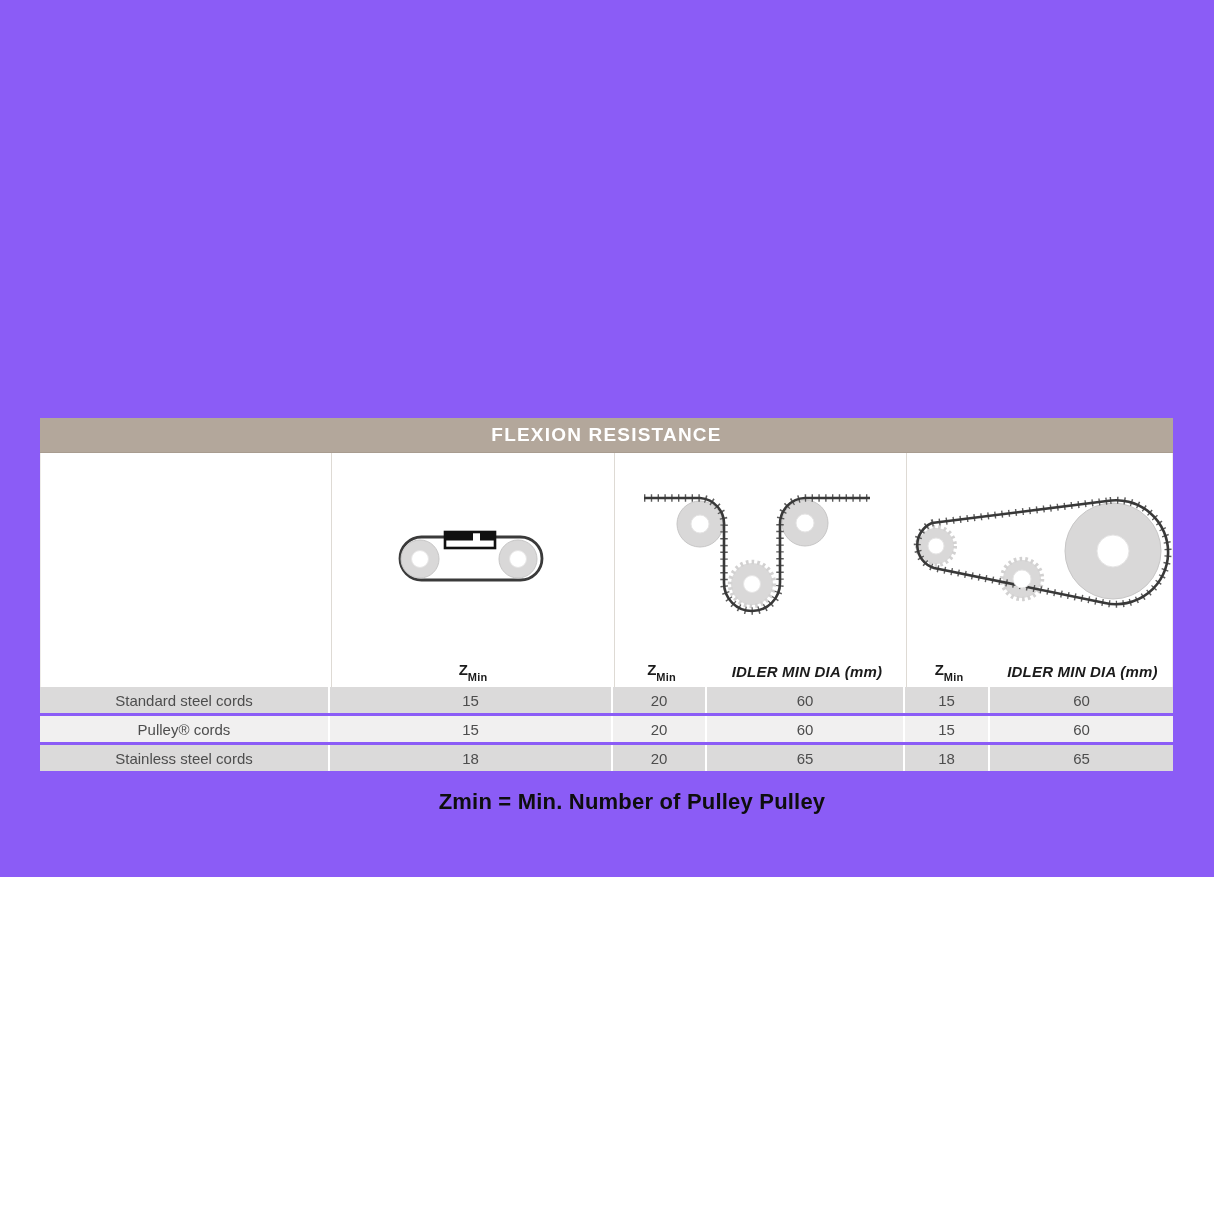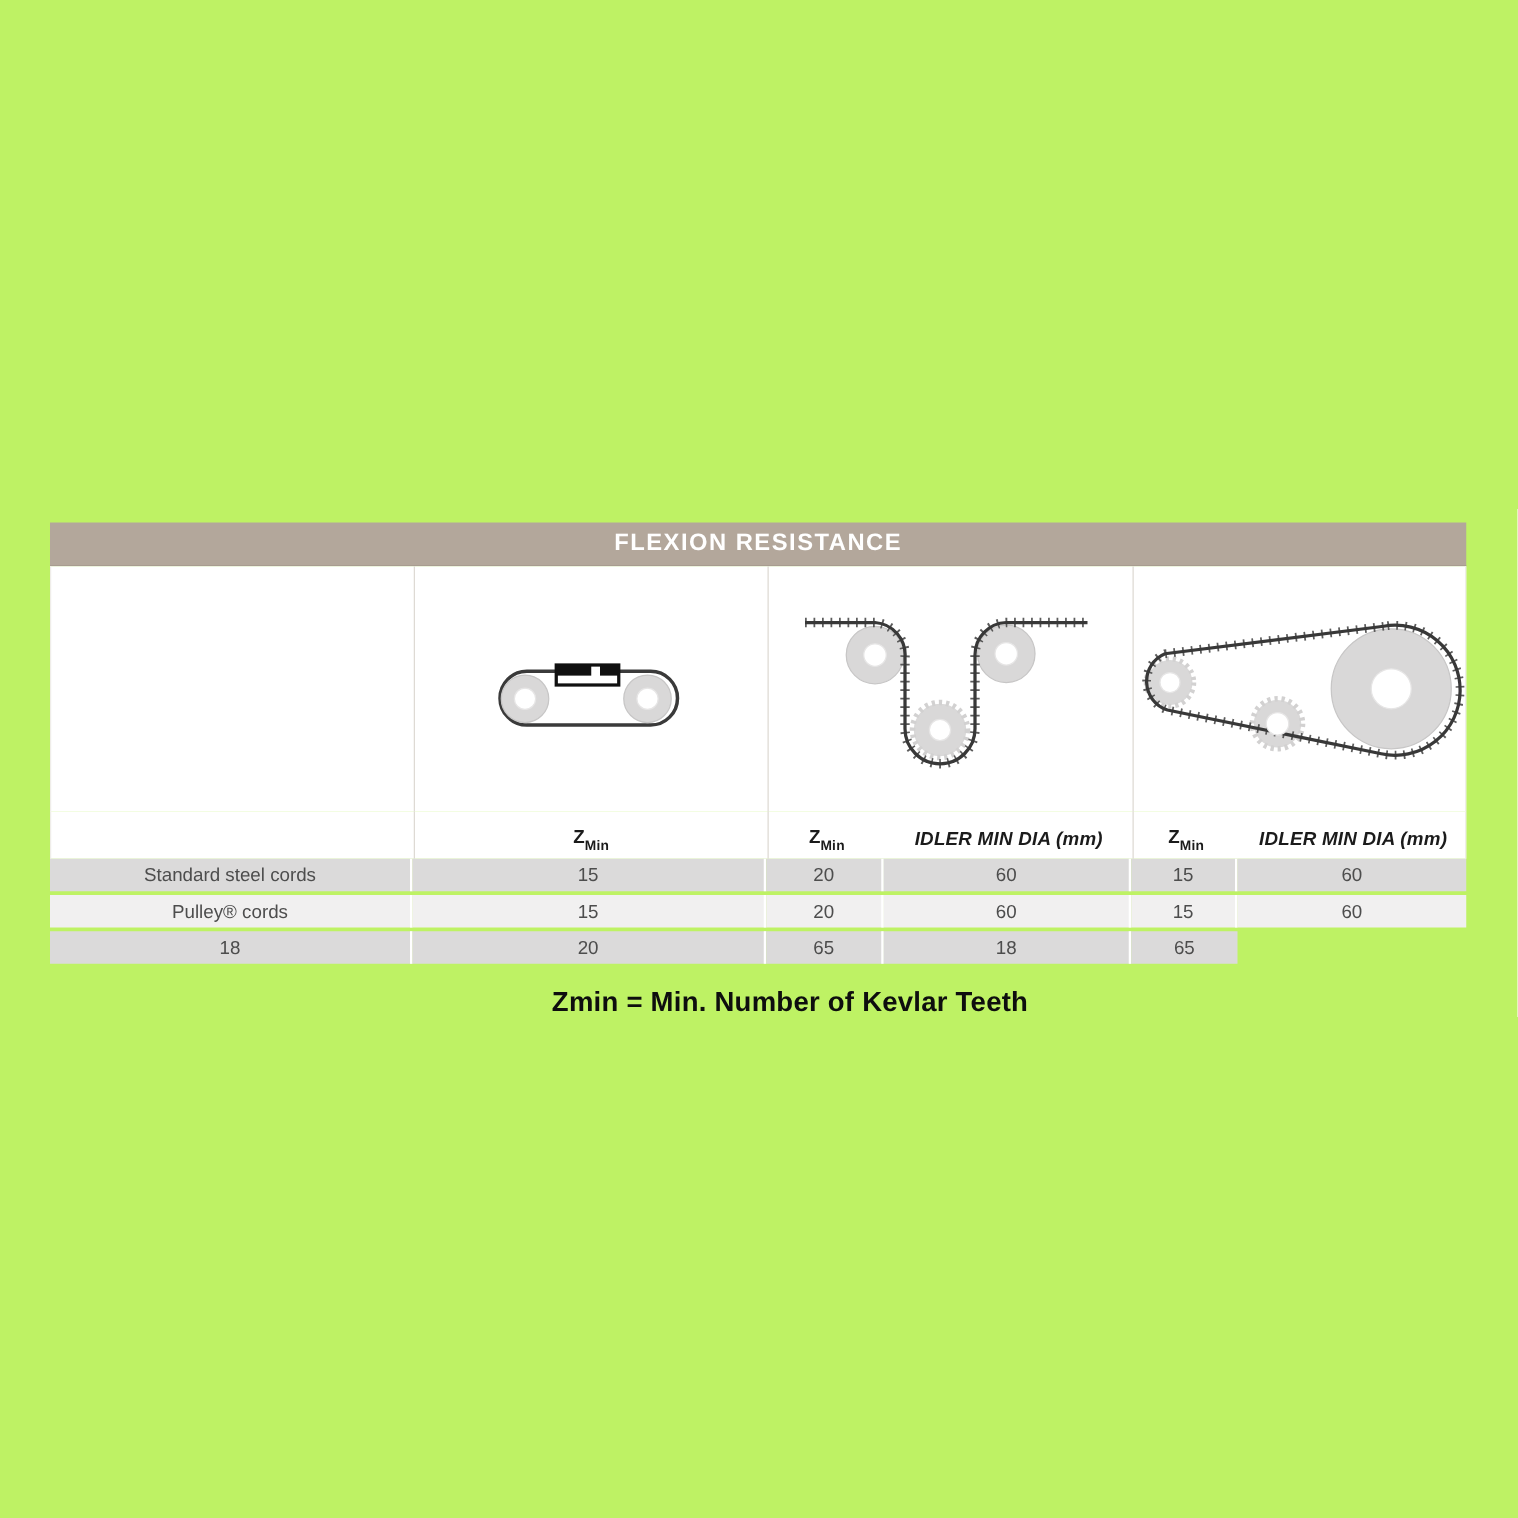--- a/index.html
+++ b/index.html
@@ -1,18 +1,18 @@
 <!DOCTYPE html>
 <html><head>
 <meta charset="utf-8">
 <style>
   * { margin:0; padding:0; box-sizing:border-box; }
   html,body { background:#ffffff; }
   body { font-family:"Liberation Sans","DejaVu Sans",sans-serif; }
-  #canvas { position:relative; width:1214px; height:1214px; background:#bef264; overflow:hidden; }
+  #canvas { position:relative; width:1214px; height:877px; background:#8b5cf6; overflow:hidden; }
 
   
   .flex-table { position:absolute; left:40px; top:418px; width:1133px; }
 
   .title-bar {
     height:35px; background:#b3a79b; border-bottom:1px solid #a89c90;
     display:flex; align-items:center; justify-content:center;
   }
   .title-bar span {
     color:#ffffff; font-weight:bold; font-size:19px; letter-spacing:1.2px;
@@ -151,24 +151,25 @@
     <div class="grid6 data-row row-light">
       <div class="cell">Pulley® cords</div>
       <div class="cell">15</div>
       <div class="cell">20</div>
       <div class="cell">60</div>
       <div class="cell">15</div>
       <div class="cell">60</div>
     </div>
 
     <div class="grid6 data-row row-dark">
+      <div class="cell">Stainless steel cords</div>
       <div class="cell">18</div>
       <div class="cell">20</div>
       <div class="cell">65</div>
       <div class="cell">18</div>
       <div class="cell">65</div>
     </div>
 
   </div>
 
-  <div class="caption">Zmin = Min. Number of Kevlar Teeth</div>
+  <div class="caption">Zmin = Min. Number of Pulley Pulley</div>
 
 </div>
 
 </body></html>

